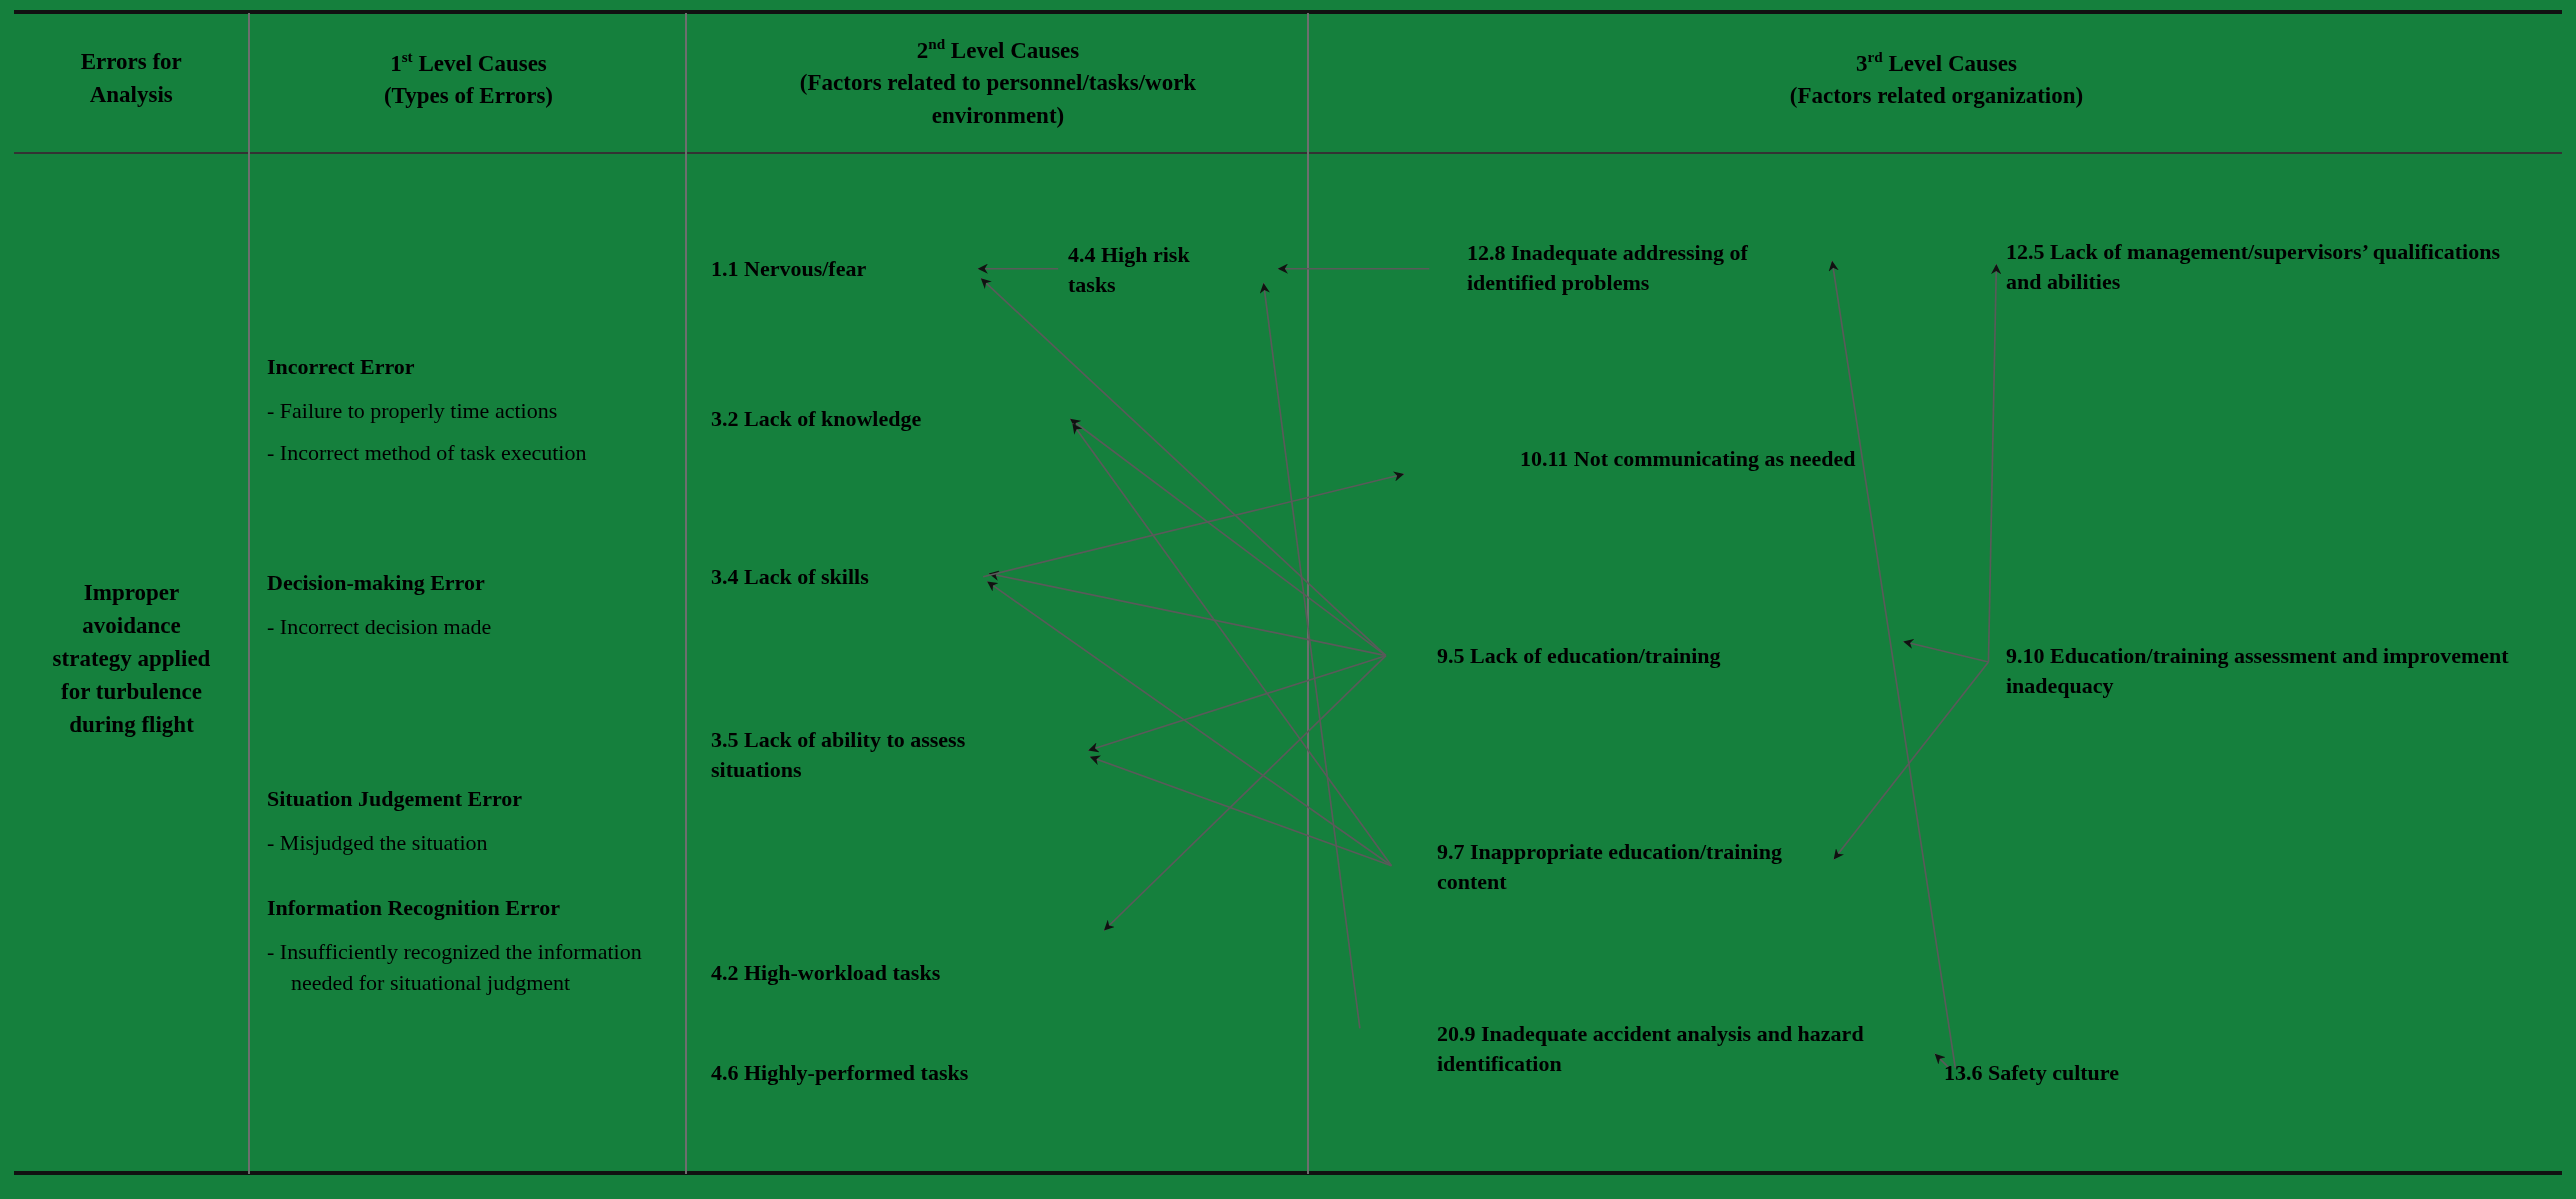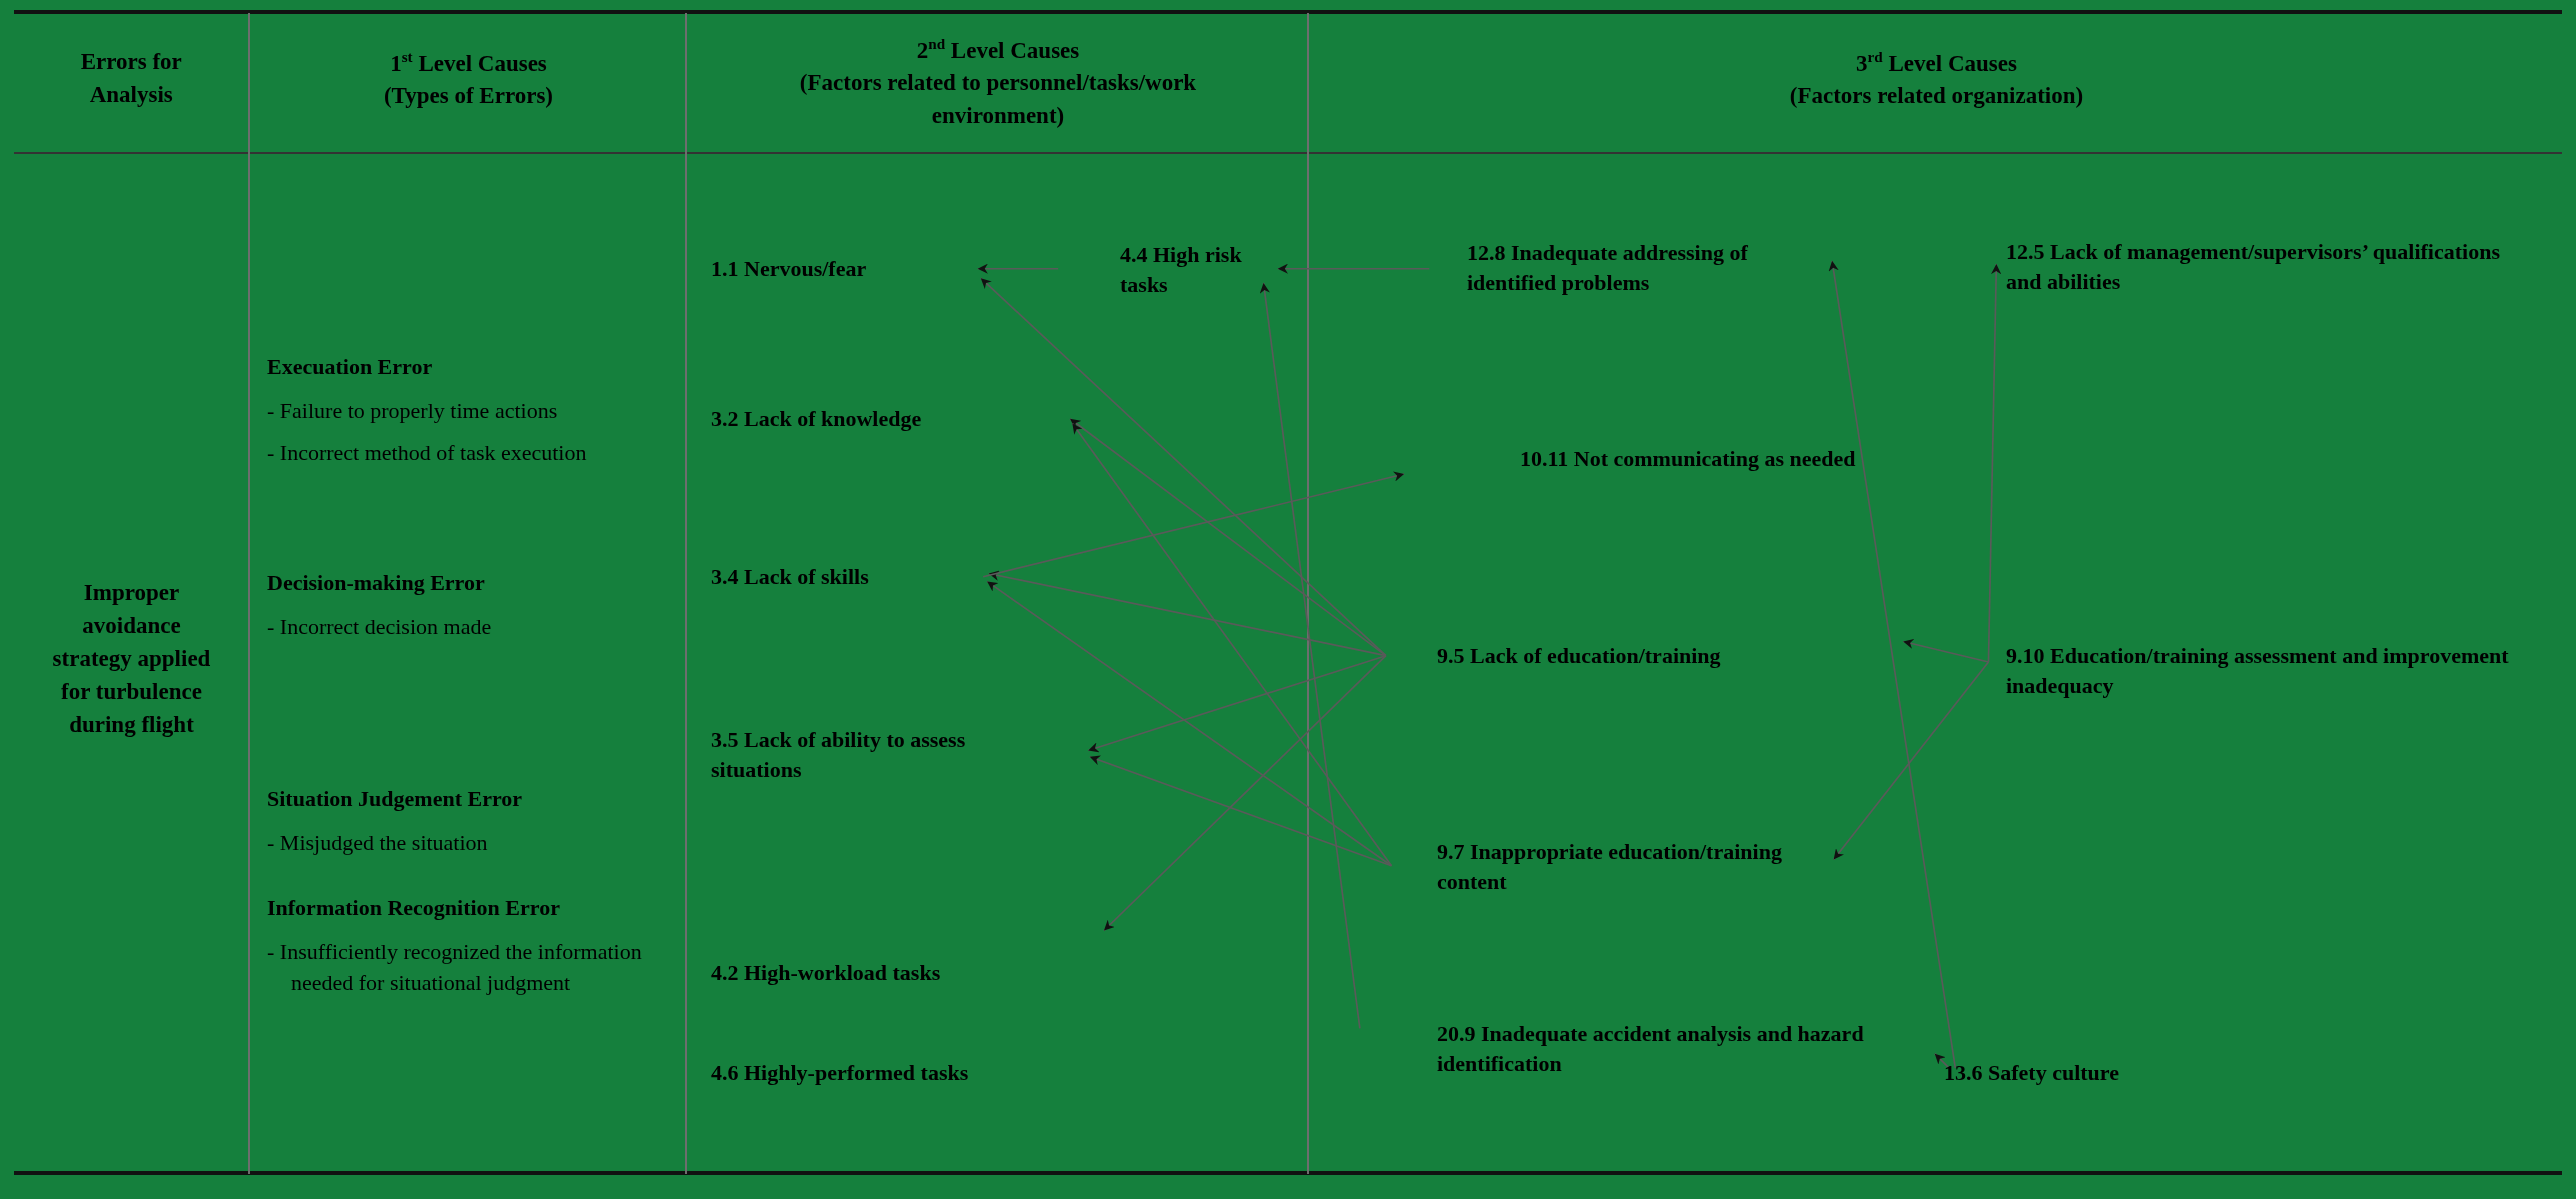--- a/index.html
+++ b/index.html
@@ -75,21 +75,21 @@
 
   <div class="col1">
     <div>Improper</div>
     <div>avoidance</div>
     <div>strategy applied</div>
     <div>for turbulence</div>
     <div>during flight</div>
   </div>
 
   <div class="err" style="top:351px">
-    <div class="t">Execuation Error</div>
+    <div class="t">Incorrect Error</div>
     <div class="b">- Failure to properly time actions</div>
     <div class="b">- Incorrect method of task execution</div>
   </div>
 
   <div class="err" style="top:567px">
     <div class="t">Decision-making Error</div>
     <div class="b">- Incorrect decision made</div>
   </div>
 
   <div class="err" style="top:783px">
@@ -149,21 +149,21 @@
   <div class="node" style="left:711px; top:404px; width:316px;">3.2 Lack of knowledge</div>
 
   <div class="node" style="left:711px; top:562px; width:268px;">3.4 Lack of skills</div>
 
   <div class="node" style="left:711px; top:725px; width:261px;">3.5 Lack of ability to assess situations</div>
 
   <div class="node" style="left:711px; top:958px; width:316px;">4.2 High-workload tasks</div>
 
   <div class="node" style="left:711px; top:1058px; width:332px;">4.6 Highly-performed tasks</div>
 
-  <div class="node" style="left:1120px; top:240px; width:166px;">4.4 High risk tasks</div>
+  <div class="node" style="left:1068px; top:240px; width:166px;">4.4 High risk tasks</div>
 
   <div class="node" style="left:1467px; top:238px; width:371px;">12.8 Inadequate addressing of identified problems</div>
 
   <div class="node" style="left:1520px; top:444px; width:371px;">10.11 Not communicating as needed</div>
 
   <div class="node" style="left:1437px; top:641px; width:419px;">9.5 Lack of education/training</div>
 
   <div class="node" style="left:1437px; top:837px; width:347px;">9.7 Inappropriate education/training content</div>
 
   <div class="node" style="left:1437px; top:1019px; width:505px;">20.9 Inadequate accident analysis and hazard identification</div>

